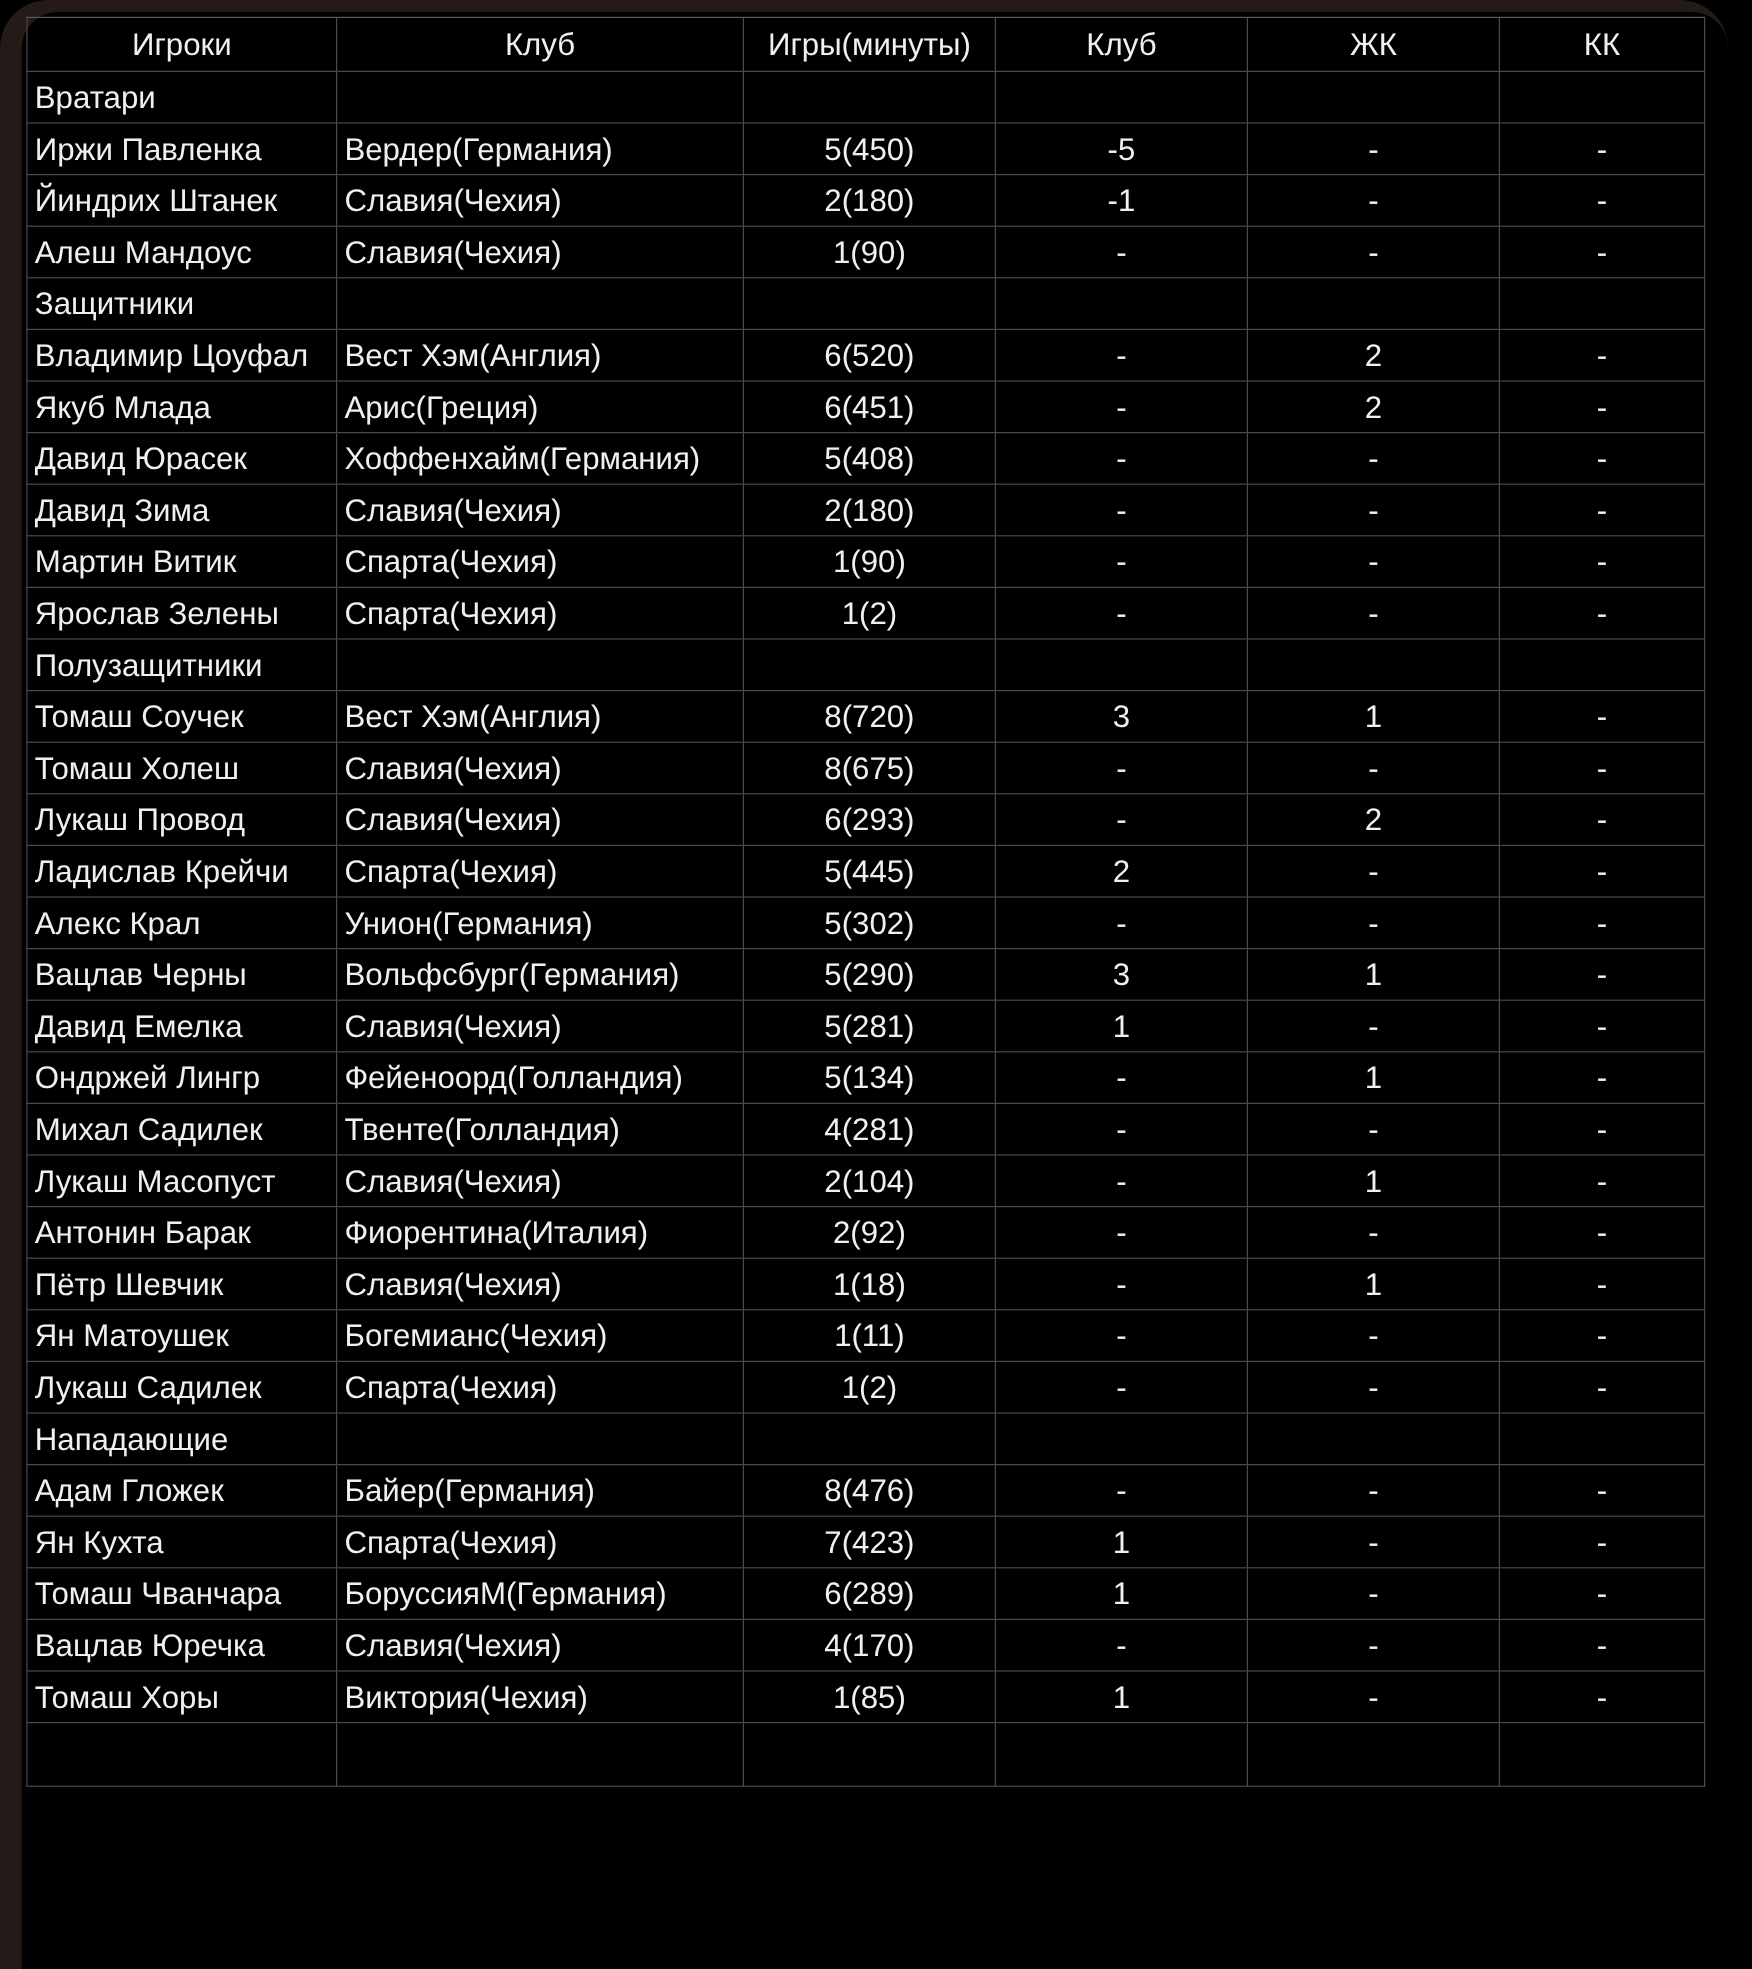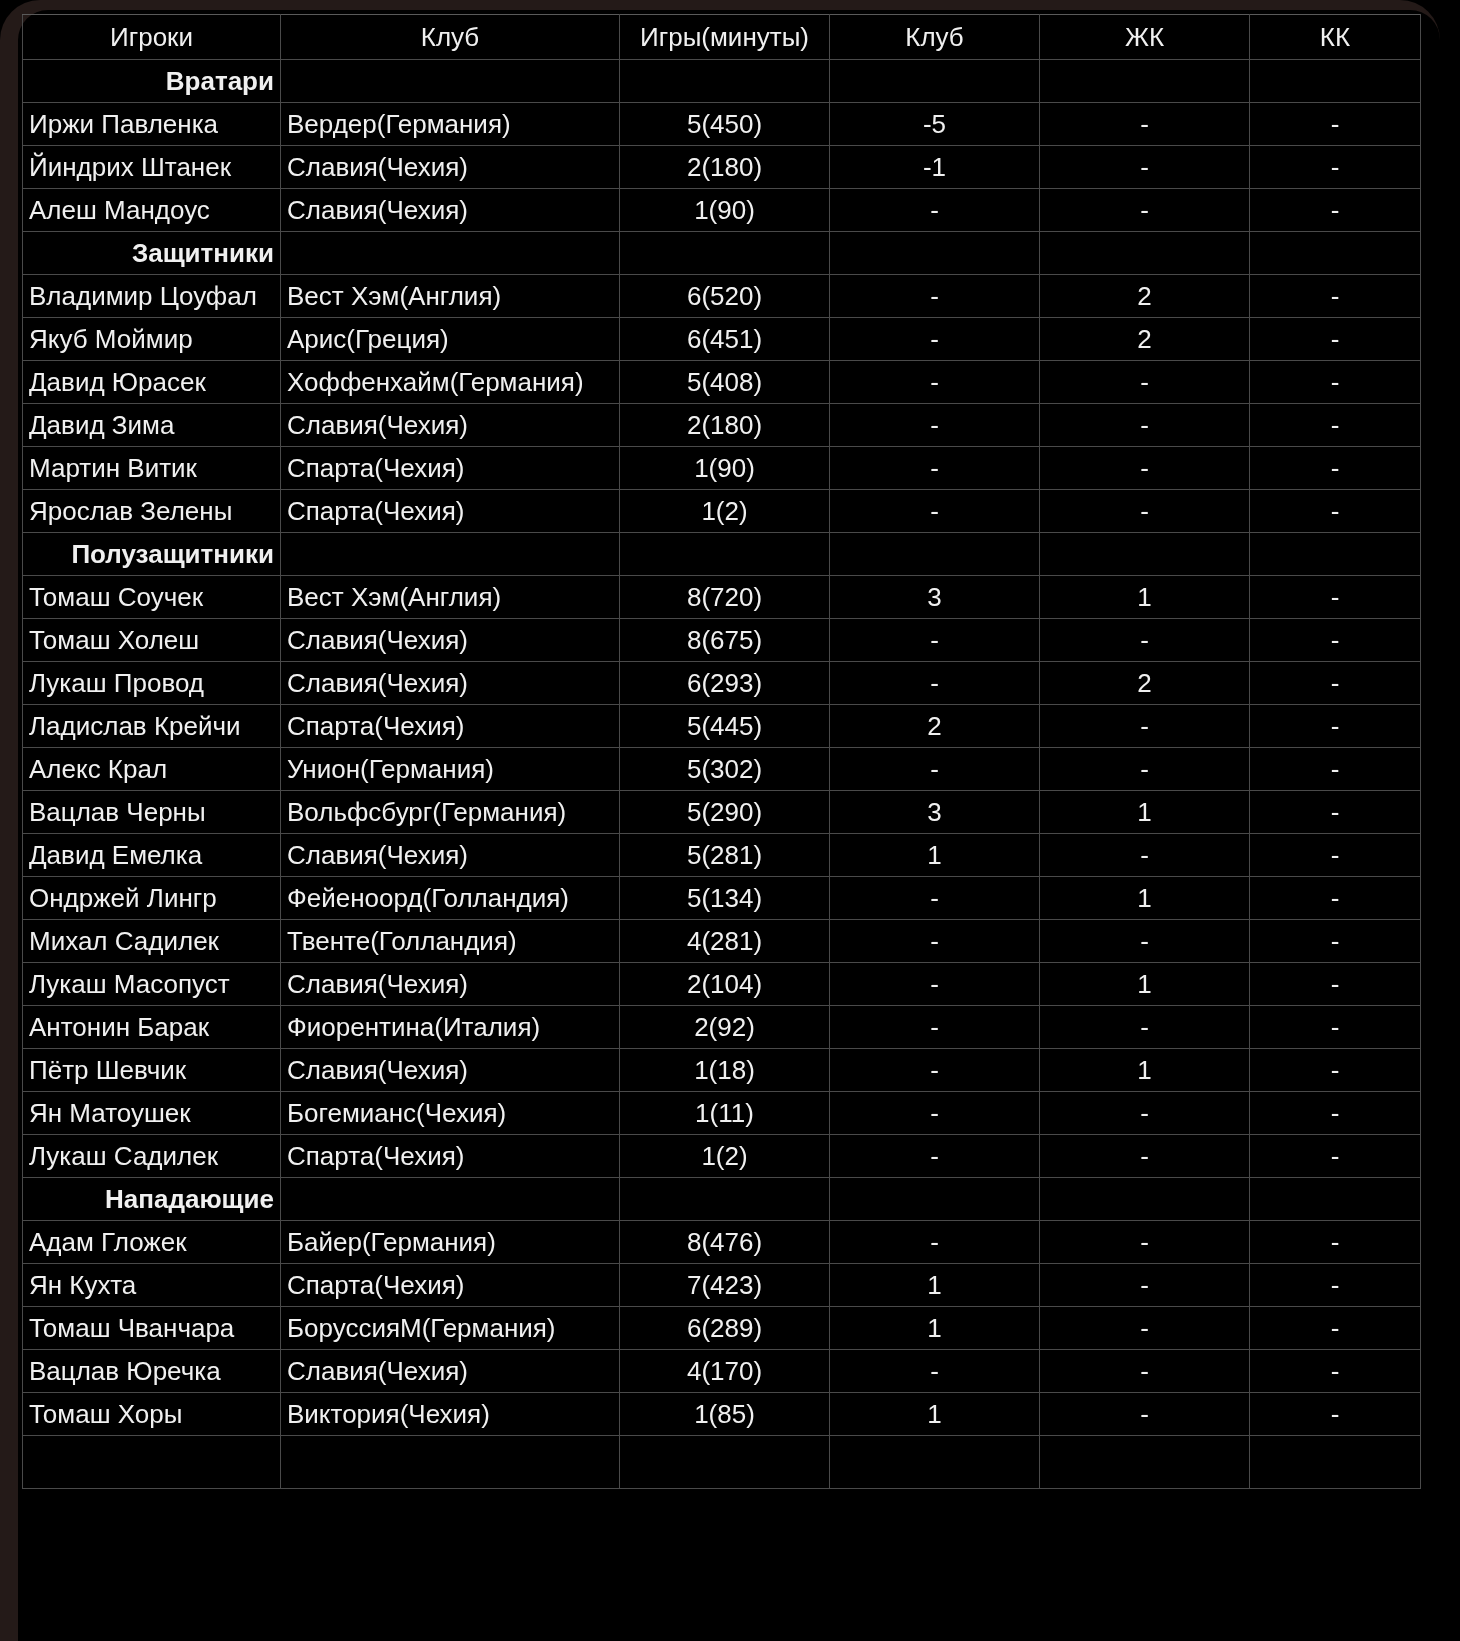--- a/index.html
+++ b/index.html
@@ -14,21 +14,21 @@
   table { position:absolute; left:22px; top:14px; border-collapse:collapse;
           table-layout:fixed; width:1398px; }
   col.c0 { width:258px; } col.c1 { width:339px; } col.c2 { width:210px; }
   col.c3 { width:210px; } col.c4 { width:210px; } col.c5 { width:171px; }
   td, th { border:1.5px solid #4a4a4a; height:42px; padding:0 6px;
            font-size:26px; font-weight:normal; white-space:nowrap;
            overflow:hidden; color:#f0f0f0; }
   th { text-align:center; height:44px; }
   td.name, td.club { text-align:left; }
   td.num { text-align:center; }
-  tr.group td.name { text-align:right;font-weight:bold; }
+  tr.group td.name { text-align:left; }
   tr.filler td { height:52px; }
   table tr:first-child th { border-top-color:#5a5a5a; }
 </style>
 </head>
 <body>
 
 <div class="frame">
   <div class="bezel"></div>
   <div class="inner"></div>
   <table>
@@ -93,21 +93,21 @@
         </tr>
         <tr>
           <td class="name">Владимир Цоуфал</td>
           <td class="club">Вест Хэм(Англия)</td>
           <td class="num">6(520)</td>
           <td class="num">-</td>
           <td class="num">2</td>
           <td class="num">-</td>
         </tr>
         <tr>
-          <td class="name">Якуб Моймир</td>
+          <td class="name">Якуб Млада</td>
           <td class="club">Арис(Греция)</td>
           <td class="num">6(451)</td>
           <td class="num">-</td>
           <td class="num">2</td>
           <td class="num">-</td>
         </tr>
         <tr>
           <td class="name">Давид Юрасек</td>
           <td class="club">Хоффенхайм(Германия)</td>
           <td class="num">5(408)</td>

